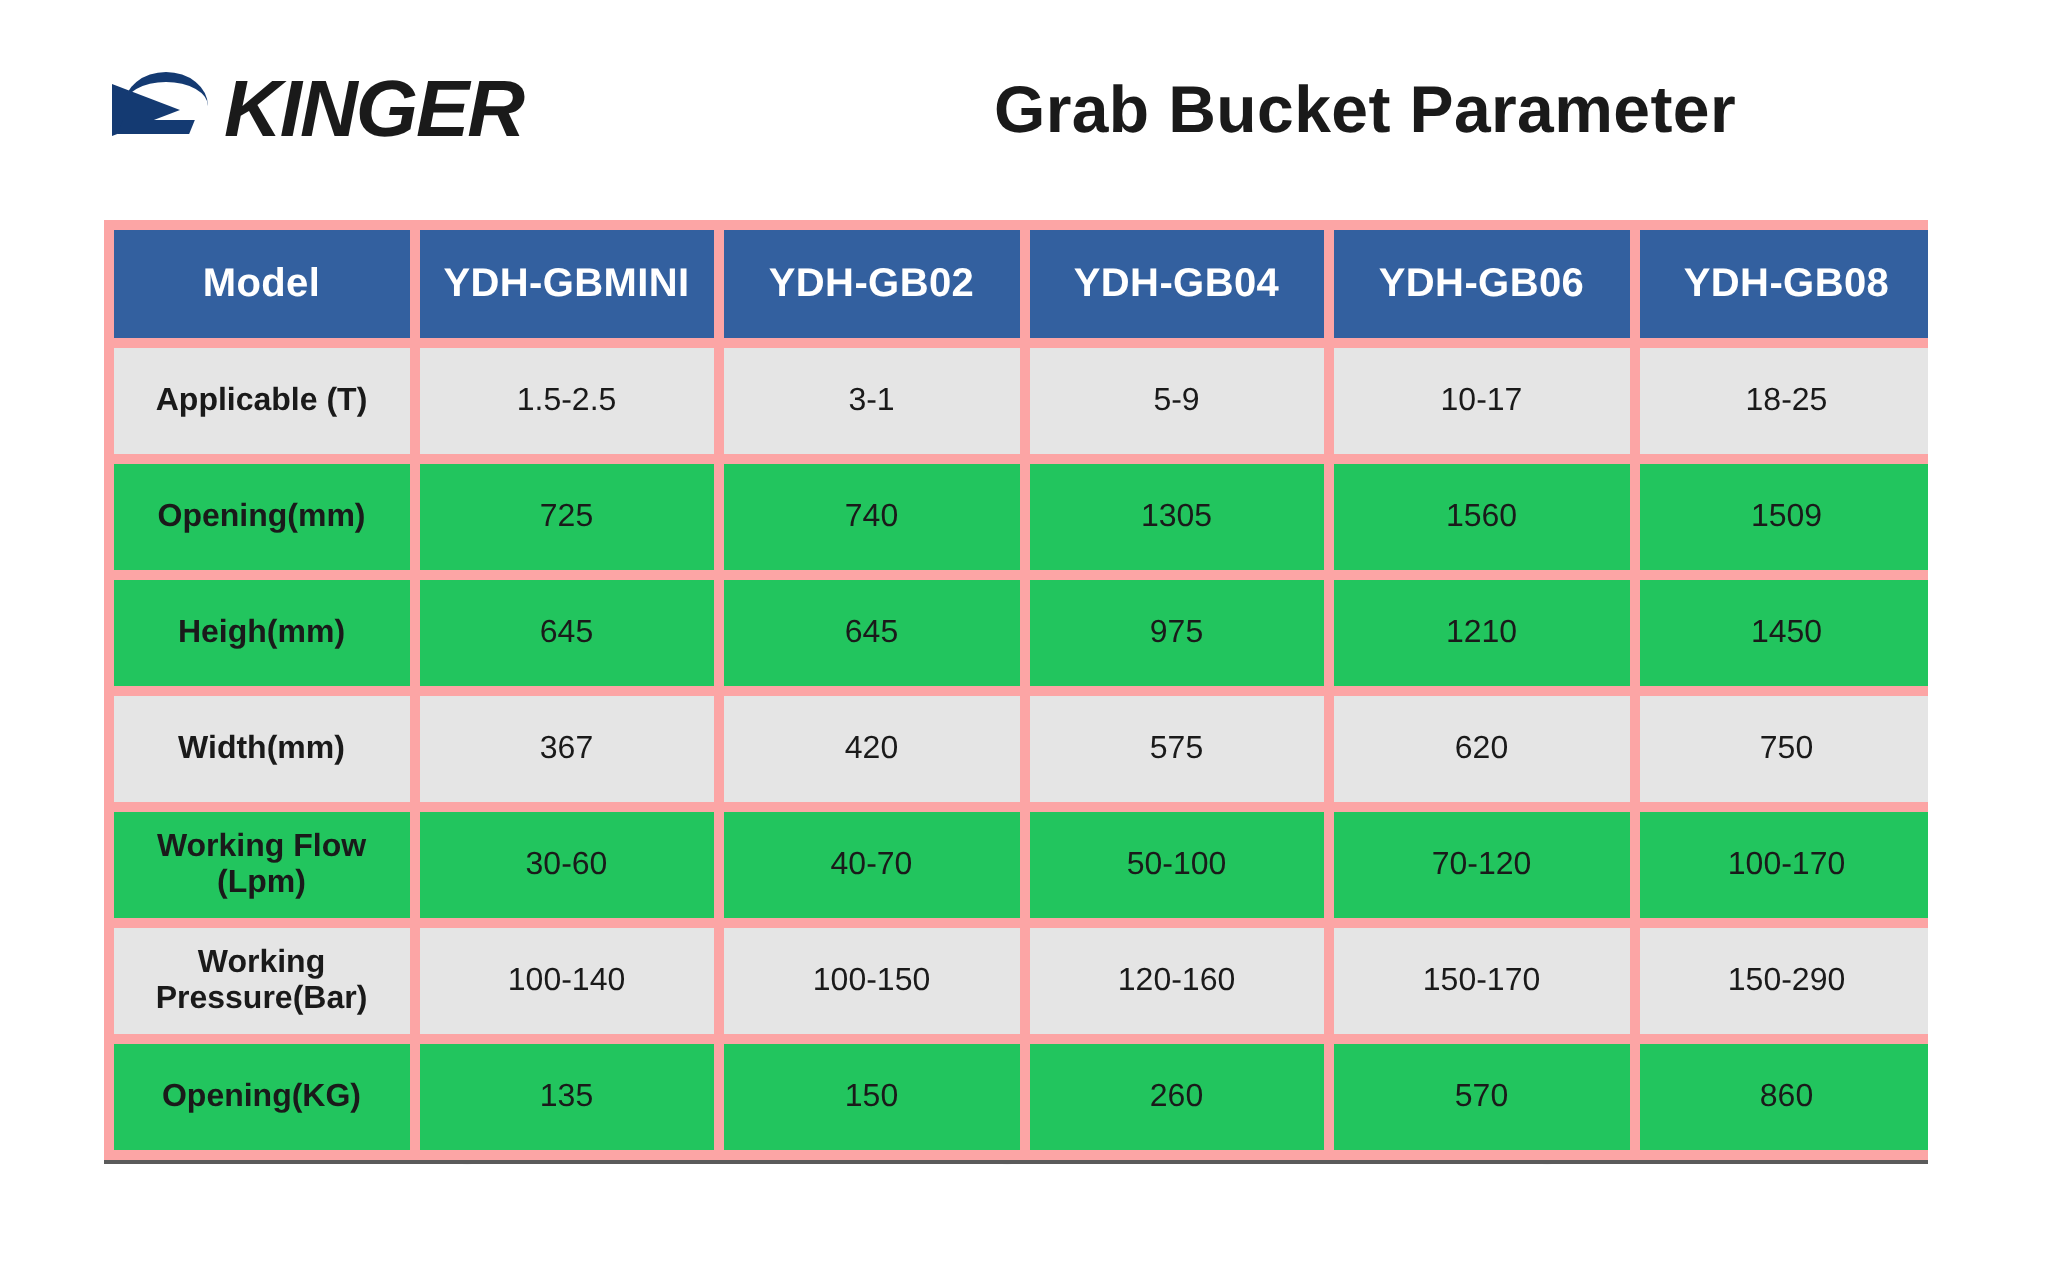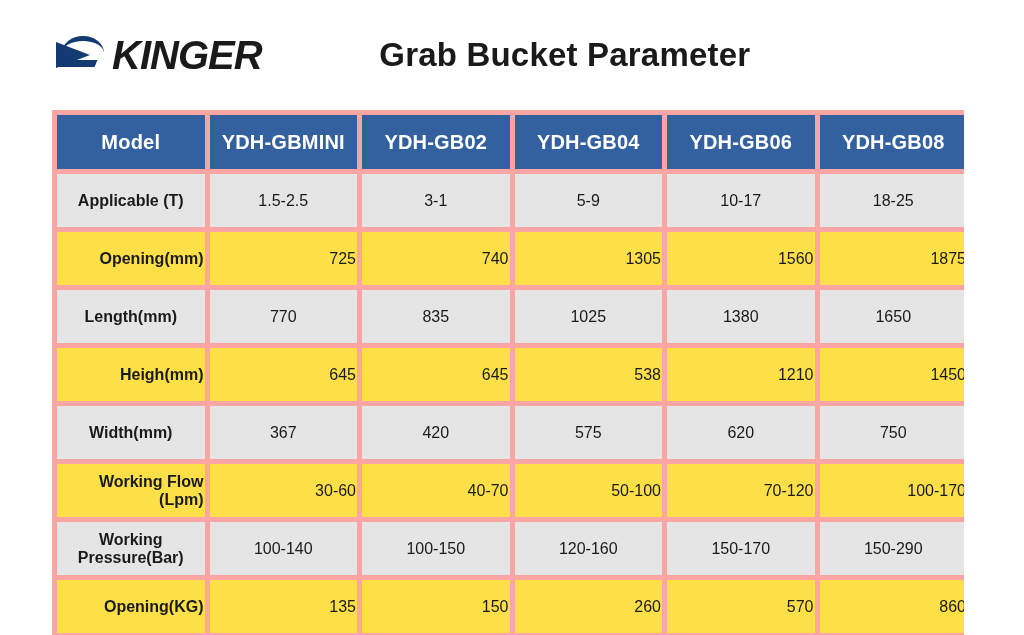--- a/index.html
+++ b/index.html
@@ -120,21 +120,21 @@
     font-size: 40px;
     font-weight: bold;
     font-style: italic;
     color: #1a1a1a;
     letter-spacing: -1px;
     line-height: 1;
   }
   .title-wrap {
     flex: 1 1 auto;
     display: flex;
-    justify-content: center;
+    justify-content: flex-end;
     padding-right: 40px;
   }
   .doc-title {
     font-size: 33px;
     font-weight: bold;
     color: #1a1a1a;
     letter-spacing: 0.2px;
   }
 
   
@@ -170,22 +170,21 @@
     width: 230px;
   }
   tbody td {
     font-size: 16px;
     color: #1a1a1a;
     height: 51px;
     background: transparent;
   }
   tbody tr.shaded th.row-label,
   tbody tr.shaded td {
-    background: #fde047;
-    text-align: right;
+    background: #22c55e;
   }
   tbody tr.plain th.row-label,
   tbody tr.plain td {
     background: #e5e5e5;
   }
   .table-bottom-rule {
     position: relative;
     z-index: 10;
     width: 920px;
     height: 2px;
@@ -285,35 +284,27 @@
           <td>5-9</td>
           <td>10-17</td>
           <td>18-25</td>
         </tr>
         <tr class="shaded">
           <th class="row-label">Opening(mm)</th>
           <td>725</td>
           <td>740</td>
           <td>1305</td>
           <td>1560</td>
-          <td>1875</td>
-        </tr>
-        <tr class="plain">
-          <th class="row-label">Length(mm)</th>
-          <td>770</td>
-          <td>835</td>
-          <td>1025</td>
-          <td>1380</td>
-          <td>1650</td>
+          <td>1509</td>
         </tr>
         <tr class="shaded">
           <th class="row-label">Heigh(mm)</th>
           <td>645</td>
           <td>645</td>
-          <td>538</td>
+          <td>975</td>
           <td>1210</td>
           <td>1450</td>
         </tr>
         <tr class="plain">
           <th class="row-label">Width(mm)</th>
           <td>367</td>
           <td>420</td>
           <td>575</td>
           <td>620</td>
           <td>750</td>

